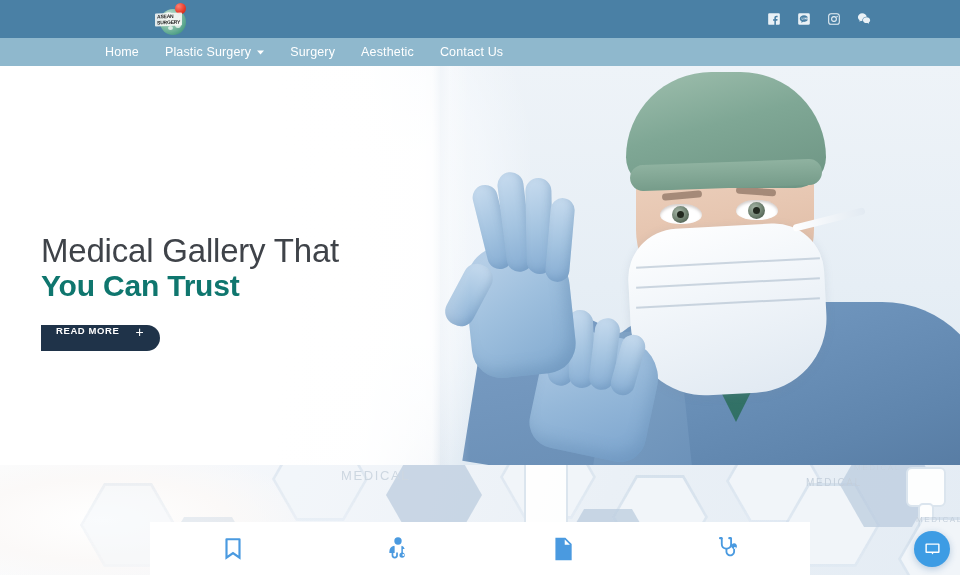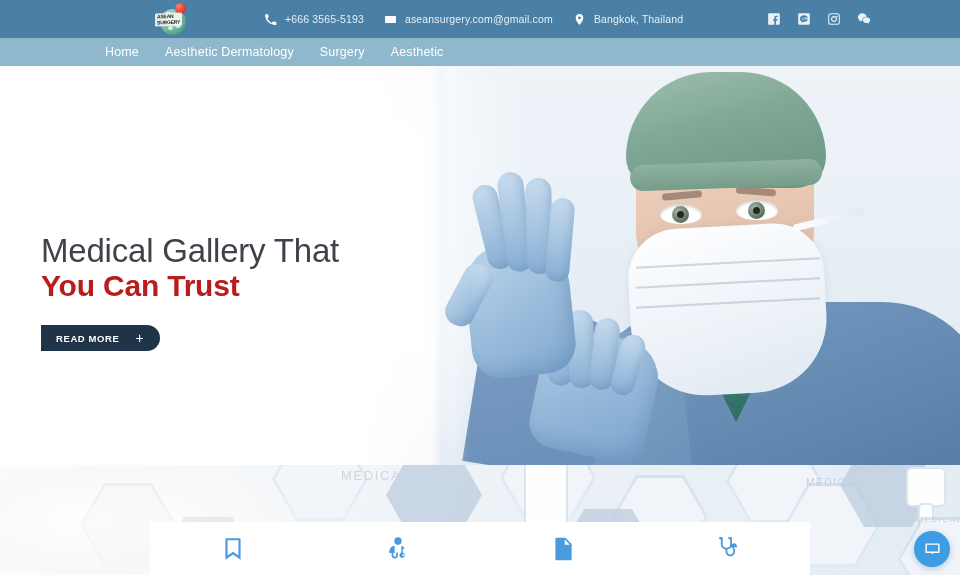--- a/index.html
+++ b/index.html
@@ -234,25 +234,25 @@
     position:absolute; left:0; top:0; width:470px; height:399px;
     background:linear-gradient(90deg,#ffffff 0%,#ffffff 58%,rgba(255,255,255,.94) 78%,rgba(255,255,255,.45) 92%,rgba(255,255,255,0) 100%);
   }
 
   .hero-copy { position:absolute; left:41px; top:165px; width:420px; }
   .h-line1 {
     font-size:33px; line-height:40px; font-weight:300; color:#3f4349;
     letter-spacing:-.2px;
   }
   .h-line2 {
-    font-size:30px; line-height:34px; font-weight:bold; color:#b91c1c;
+    font-size:30px; line-height:34px; font-weight:bold; color:#0f766e;
     letter-spacing:-.2px; margin-top:-2px;
   }
   .read-more {
-    margin-top:22px; display:inline-flex; align-items:center; gap:16px;
+    margin-top:22px; display:inline-flex; gap:16px;
     height:26px; padding:0 16px 0 15px;
     background:#1f3349; color:#ffffff;
     border-radius:0 13px 13px 0; cursor:pointer;
   }
   .rm-txt { font-size:9.5px; font-weight:bold; letter-spacing:.6px; }
   .rm-plus { font-size:14px; line-height:1; font-weight:400; }
 
   
   .lower {
     position:absolute; left:0; top:465px; width:960px; height:110px;
@@ -325,43 +325,20 @@
         <div class="globe-spot gs3"></div>
         <div class="pin-stick"></div>
         <div class="pin-head"></div>
         <div class="logo-text">
           <div>ASEAN</div>
           <div>SURGERY</div>
         </div>
       </div>
     </div>
 
-    <div class="contact-group">
-
-      <div class="contact-item">
-        <svg class="ci-ico" viewBox="0 0 24 24">
-          <path d="M6.6 10.8c1.7 3.3 4.3 5.9 7.6 7.6l2.5-2.5c.3-.3.8-.4 1.2-.3 1.2.4 2.5.6 3.8.6.6 0 1 .5 1 1V21c0 .6-.4 1-1 1C10.4 22 2 13.6 2 3.3c0-.6.5-1 1-1h3.9c.6 0 1 .4 1 1 0 1.3.2 2.6.6 3.8.1.4 0 .9-.3 1.2l-2.6 2.5z"></path>
-        </svg>
-        <span class="ci-txt">+666 3565-5193</span>
-      </div>
-
-      <div class="contact-item">
-        <svg class="ci-ico" viewBox="0 0 24 24">
-          <path d="M2 5.5h20v13H2v-13zm10 7.2L3.2 6.6h17.6L12 12.7z"></path>
-        </svg>
-        <span class="ci-txt">aseansurgery.com@gmail.com</span>
-      </div>
-
-      <div class="contact-item">
-        <svg class="ci-ico" viewBox="0 0 24 24">
-          <path d="M12 2C8.2 2 5 5.1 5 9c0 5.2 7 13 7 13s7-7.8 7-13c0-3.9-3.2-7-7-7zm0 9.6A2.6 2.6 0 1 1 12 6.4a2.6 2.6 0 0 1 0 5.2z"></path>
-        </svg>
-        <span class="ci-txt">Bangkok, Thailand</span>
-      </div>
-    </div>
 
     <div class="socials">
       <svg class="soc" viewBox="0 0 24 24">
         <path d="M20 2H4a2 2 0 0 0-2 2v16a2 2 0 0 0 2 2h8.6v-7h-2.3v-2.7h2.3V10c0-2.3 1.4-3.6 3.5-3.6 1 0 1.9.1 2.1.1v2.5h-1.5c-1.1 0-1.4.6-1.4 1.3v1.9h2.8l-.4 2.7h-2.4v7H20a2 2 0 0 0 2-2V4a2 2 0 0 0-2-2z"></path>
       </svg>
       <svg class="soc" viewBox="0 0 24 24">
         <path d="M19.5 2h-15A2.5 2.5 0 0 0 2 4.5v15A2.5 2.5 0 0 0 4.5 22h15a2.5 2.5 0 0 0 2.5-2.5v-15A2.5 2.5 0 0 0 19.5 2zM12 5.4c4 0 7.2 2.6 7.2 5.8 0 3.2-3.2 5.8-7.2 5.8-.6 0-1.1 0-1.6-.1l-3 1.8.7-2.5C6 15.2 4.8 13.3 4.8 11.2 4.8 8 8 5.4 12 5.4zM8 9.4v3.6h2.5v-.9H9V9.4H8zm3.3 0v3.6h1V9.4h-1zm1.9 0v3.6h1v-1.9l1.4 1.9h1V9.4h-1v1.9l-1.4-1.9h-1zm4.1 0v3.6h2.5v-.9h-1.5v-.5h1.5v-.9h-1.5v-.4h1.5v-.9h-2.5z"></path>
       </svg>
       <svg class="soc" viewBox="0 0 24 24">
         <path d="M17 2H7a5 5 0 0 0-5 5v10a5 5 0 0 0 5 5h10a5 5 0 0 0 5-5V7a5 5 0 0 0-5-5zm3.2 15a3.2 3.2 0 0 1-3.2 3.2H7A3.2 3.2 0 0 1 3.8 17V7A3.2 3.2 0 0 1 7 3.8h10A3.2 3.2 0 0 1 20.2 7v10zM12 7a5 5 0 1 0 0 10 5 5 0 0 0 0-10zm0 8.2A3.2 3.2 0 1 1 12 8.8a3.2 3.2 0 0 1 0 6.4zm5.3-8.6a1.2 1.2 0 1 0 0 2.4 1.2 1.2 0 0 0 0-2.4z"></path>
@@ -372,33 +349,39 @@
     </div>
   </div>
 
   <div class="navbar">
     <div class="nav-items">
 
       <div class="nav-link active">
         <span>Home</span>
       </div>
 
-
       <div class="nav-link">
-        <span>Aesthetic Dermatology</span>
-      </div>
+        <span>Plastic Surgery</span>
+        <svg class="caret" viewBox="0 0 10 6">
+          <path d="M0 0h10L5 6z"></path>
+        </svg>
+      </div>
+
 
       <div class="nav-link">
         <span>Surgery</span>
       </div>
 
       <div class="nav-link">
         <span>Aesthetic</span>
       </div>
 
+      <div class="nav-link">
+        <span>Contact Us</span>
+      </div>
     </div>
 
     <div class="more-btn">
       <span class="mb-txt">More Information</span>
       <svg class="mb-ico" viewBox="0 0 24 24">
         <path d="M12 1.6A10.4 10.4 0 1 0 12 22.4 10.4 10.4 0 0 0 12 1.6zm0 16-5.2-5.2h3.1V6.6h4.2v5.8h3.1L12 17.6z"></path>
       </svg>
     </div>
   </div>
 

